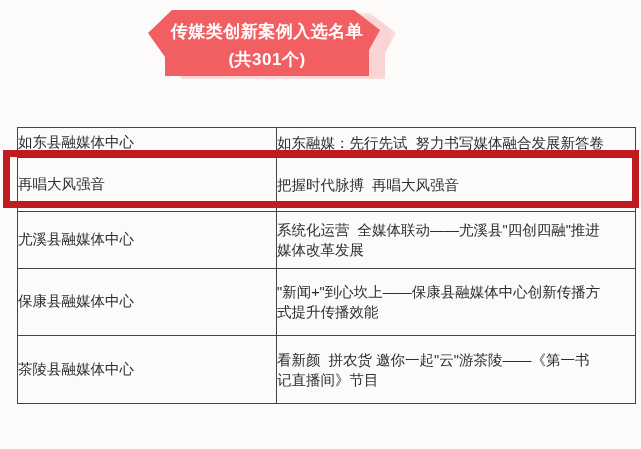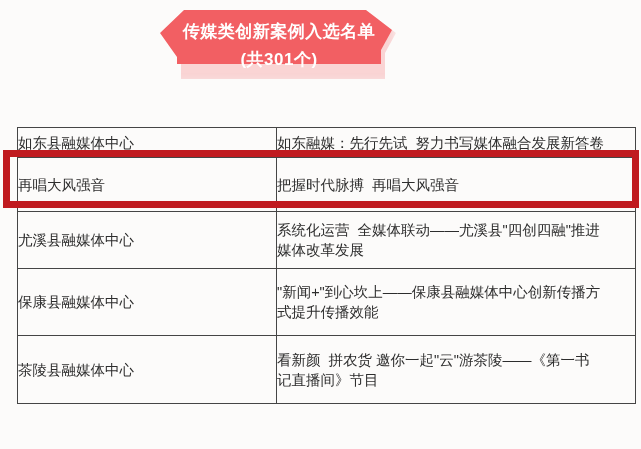--- a/index.html
+++ b/index.html
@@ -4,21 +4,21 @@
 <style>
   html,body{margin:0;padding:0;}
   body{
     width:641px;height:449px;position:relative;overflow:hidden;
     background:var(--page_bg,#fcfbfa);
     font-family:"Liberation Sans","DejaVu Sans",sans-serif;
     color:var(--text,#2d2d2d);
   }
   
   .banner{
-    position:absolute;left:160px;top:10px;width:232px;height:54px;
+    position:absolute;left:148px;top:10px;width:232px;height:66px;
     background:var(--banner_bg,#f25f63);
     clip-path:polygon(24px 0,206px 0,232px 20px,221px 40px,221px 66px,17px 66px,17px 47px,0 23px);
   }
   .banner-halo{
     position:absolute;left:164px;top:10px;width:232px;height:70px;
     filter:blur(4px);opacity:.25;background:var(--banner_bg,#f25f63);
     clip-path:polygon(24px 0,206px 0,232px 20px,221px 40px,221px 66px,17px 66px,17px 47px,0 23px);
     transform:translateY(3px);
   }
   .banner-text{
@@ -33,21 +33,21 @@
   
   table.list{
     position:absolute;left:17px;top:127px;width:616px;
     border-collapse:collapse;table-layout:fixed;
   }
   table.list td{
     border:1.6px solid var(--table_border,#454545);
     font-size:14.5px;line-height:20px;vertical-align:middle;
     padding:0;overflow:hidden;
   }
-  td.org{width:258px;padding-left:6px;white-space:nowrap;}
+  td.org{width:258px;padding-left:6px;white-space:nowrap;font-family:Liberation Mono, monospace;}
   td.desc{width:358px;padding-left:9px;white-space:pre;}
   tr.h30{height:30px}tr.h54{height:54px}tr.h57{height:57px}
   tr.h38{height:38px}tr.h67{height:67px}tr.h68{height:68px}
   
   .highlight-box{
     position:absolute;left:3px;top:150px;width:636px;height:58px;
     box-sizing:border-box;border:7px solid var(--highlight,#c01b20);
     z-index:5;pointer-events:none;
   }
 </style>

